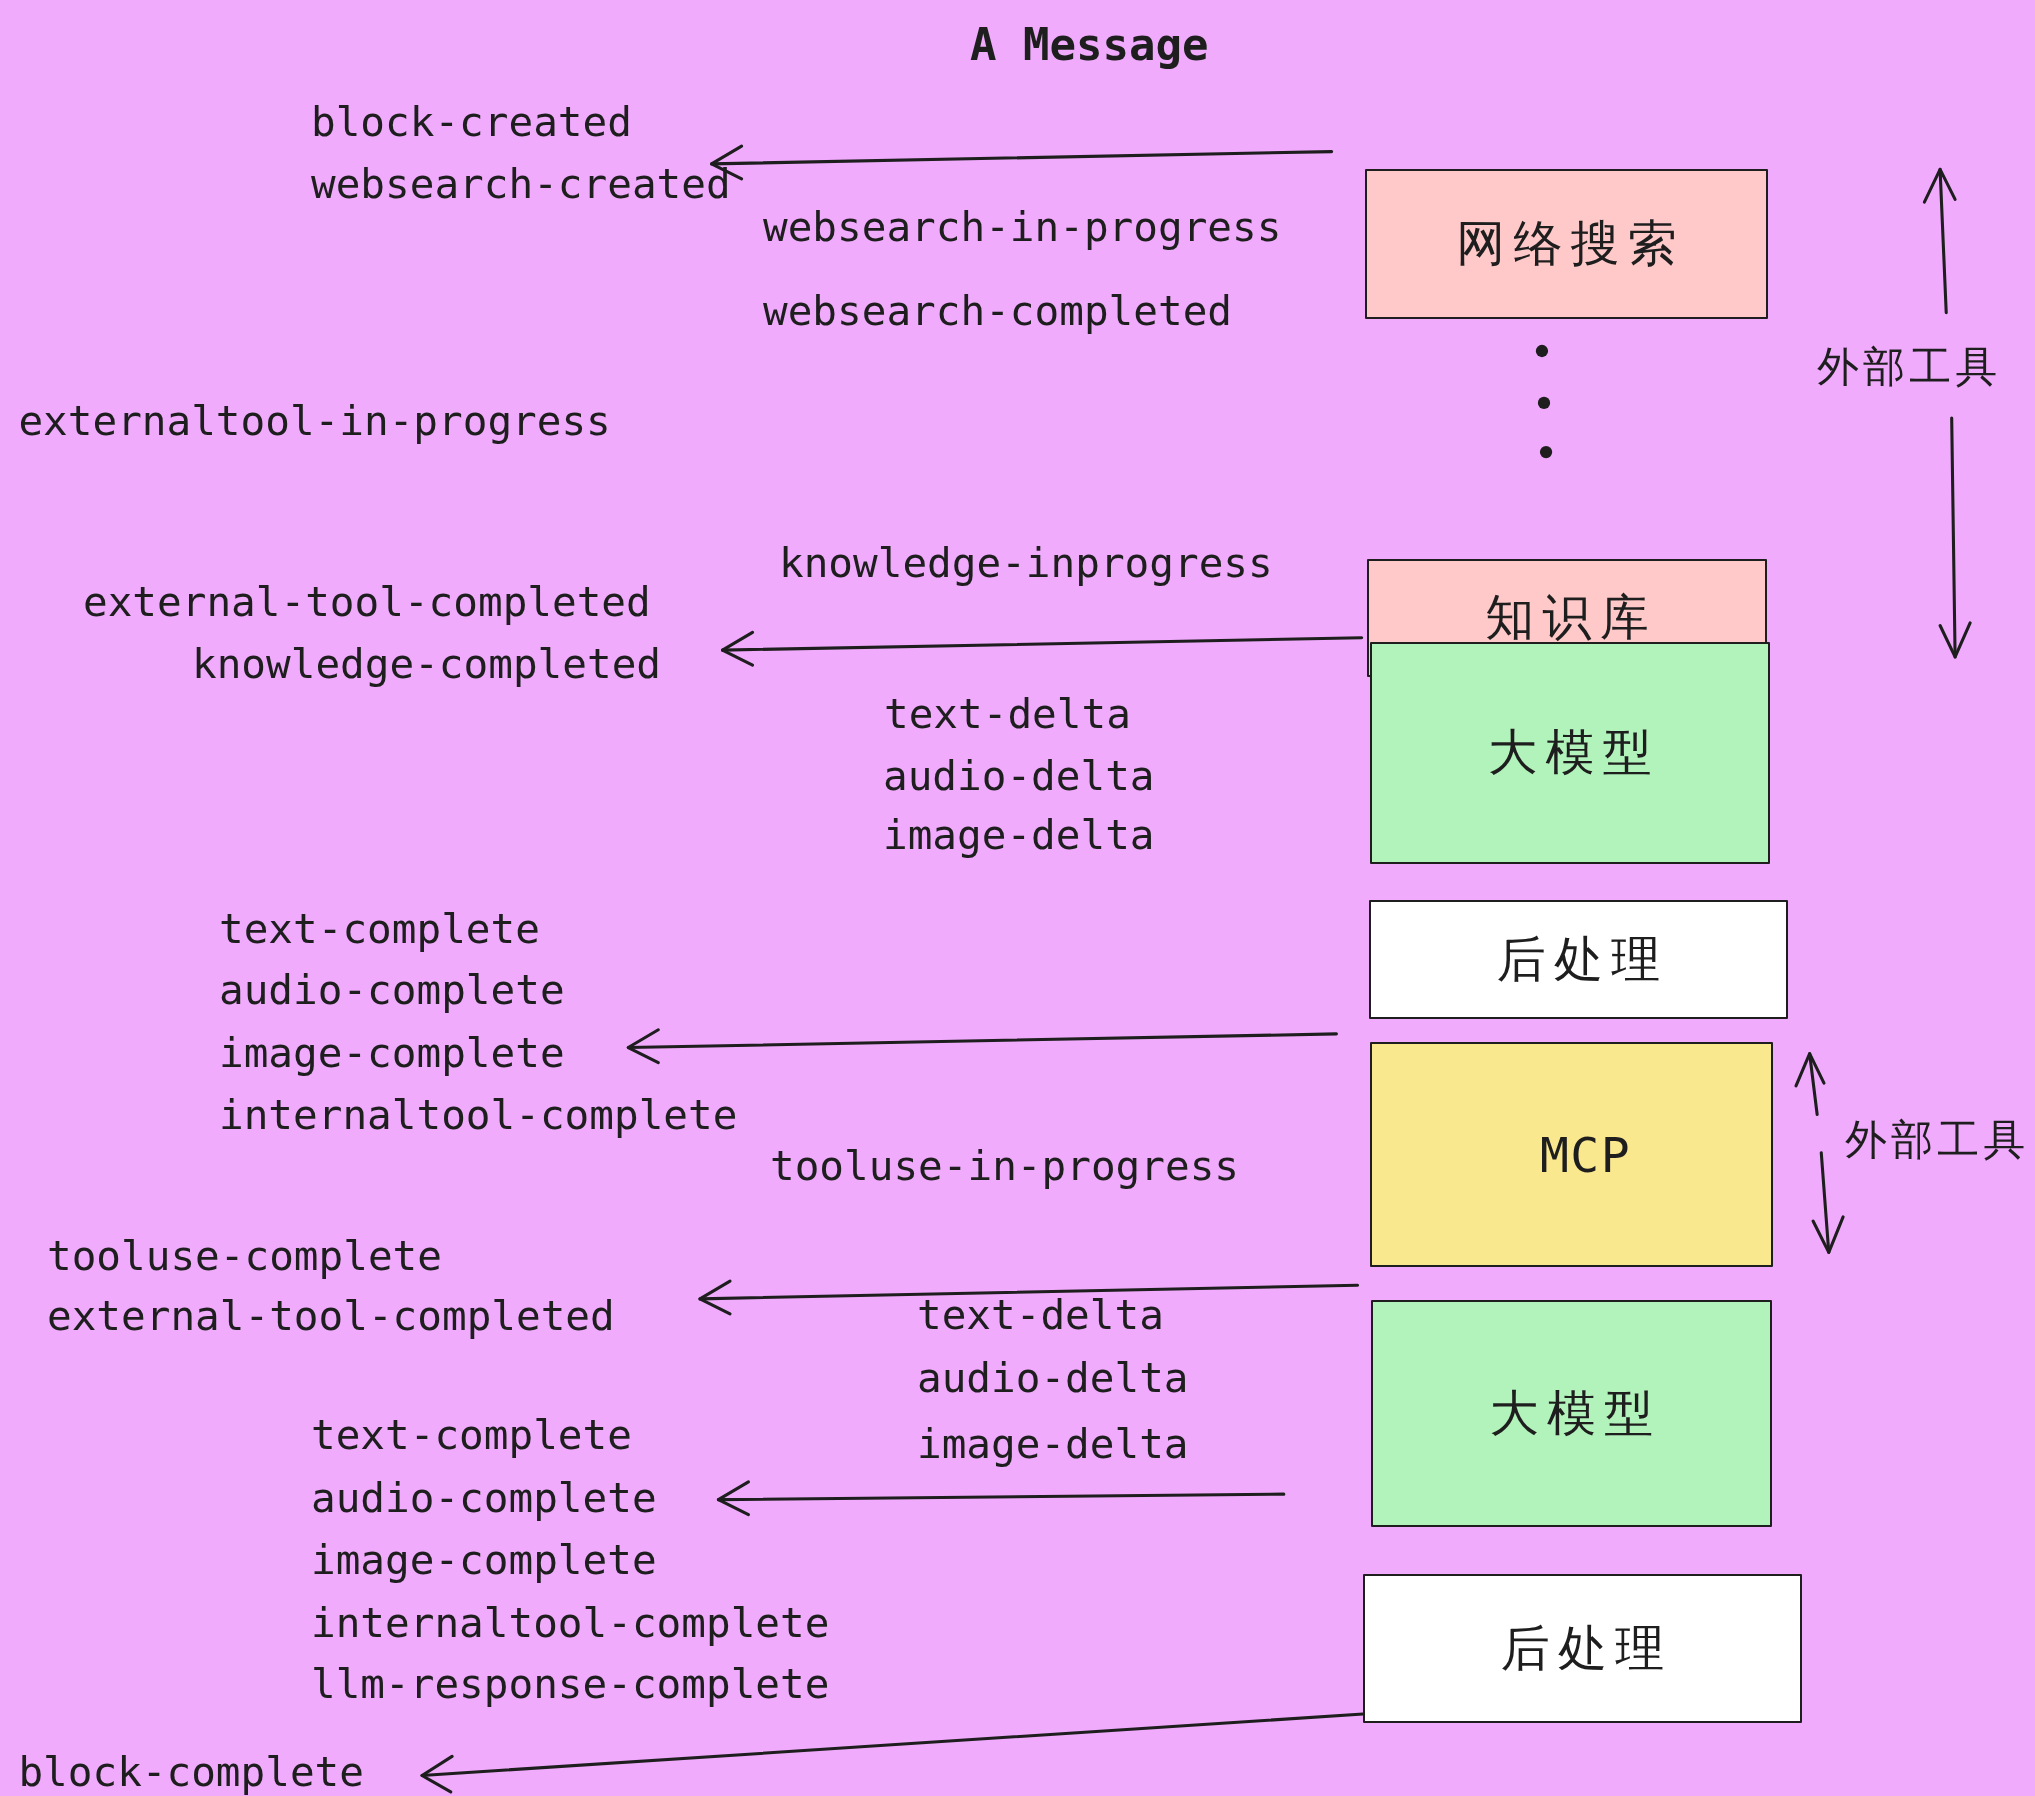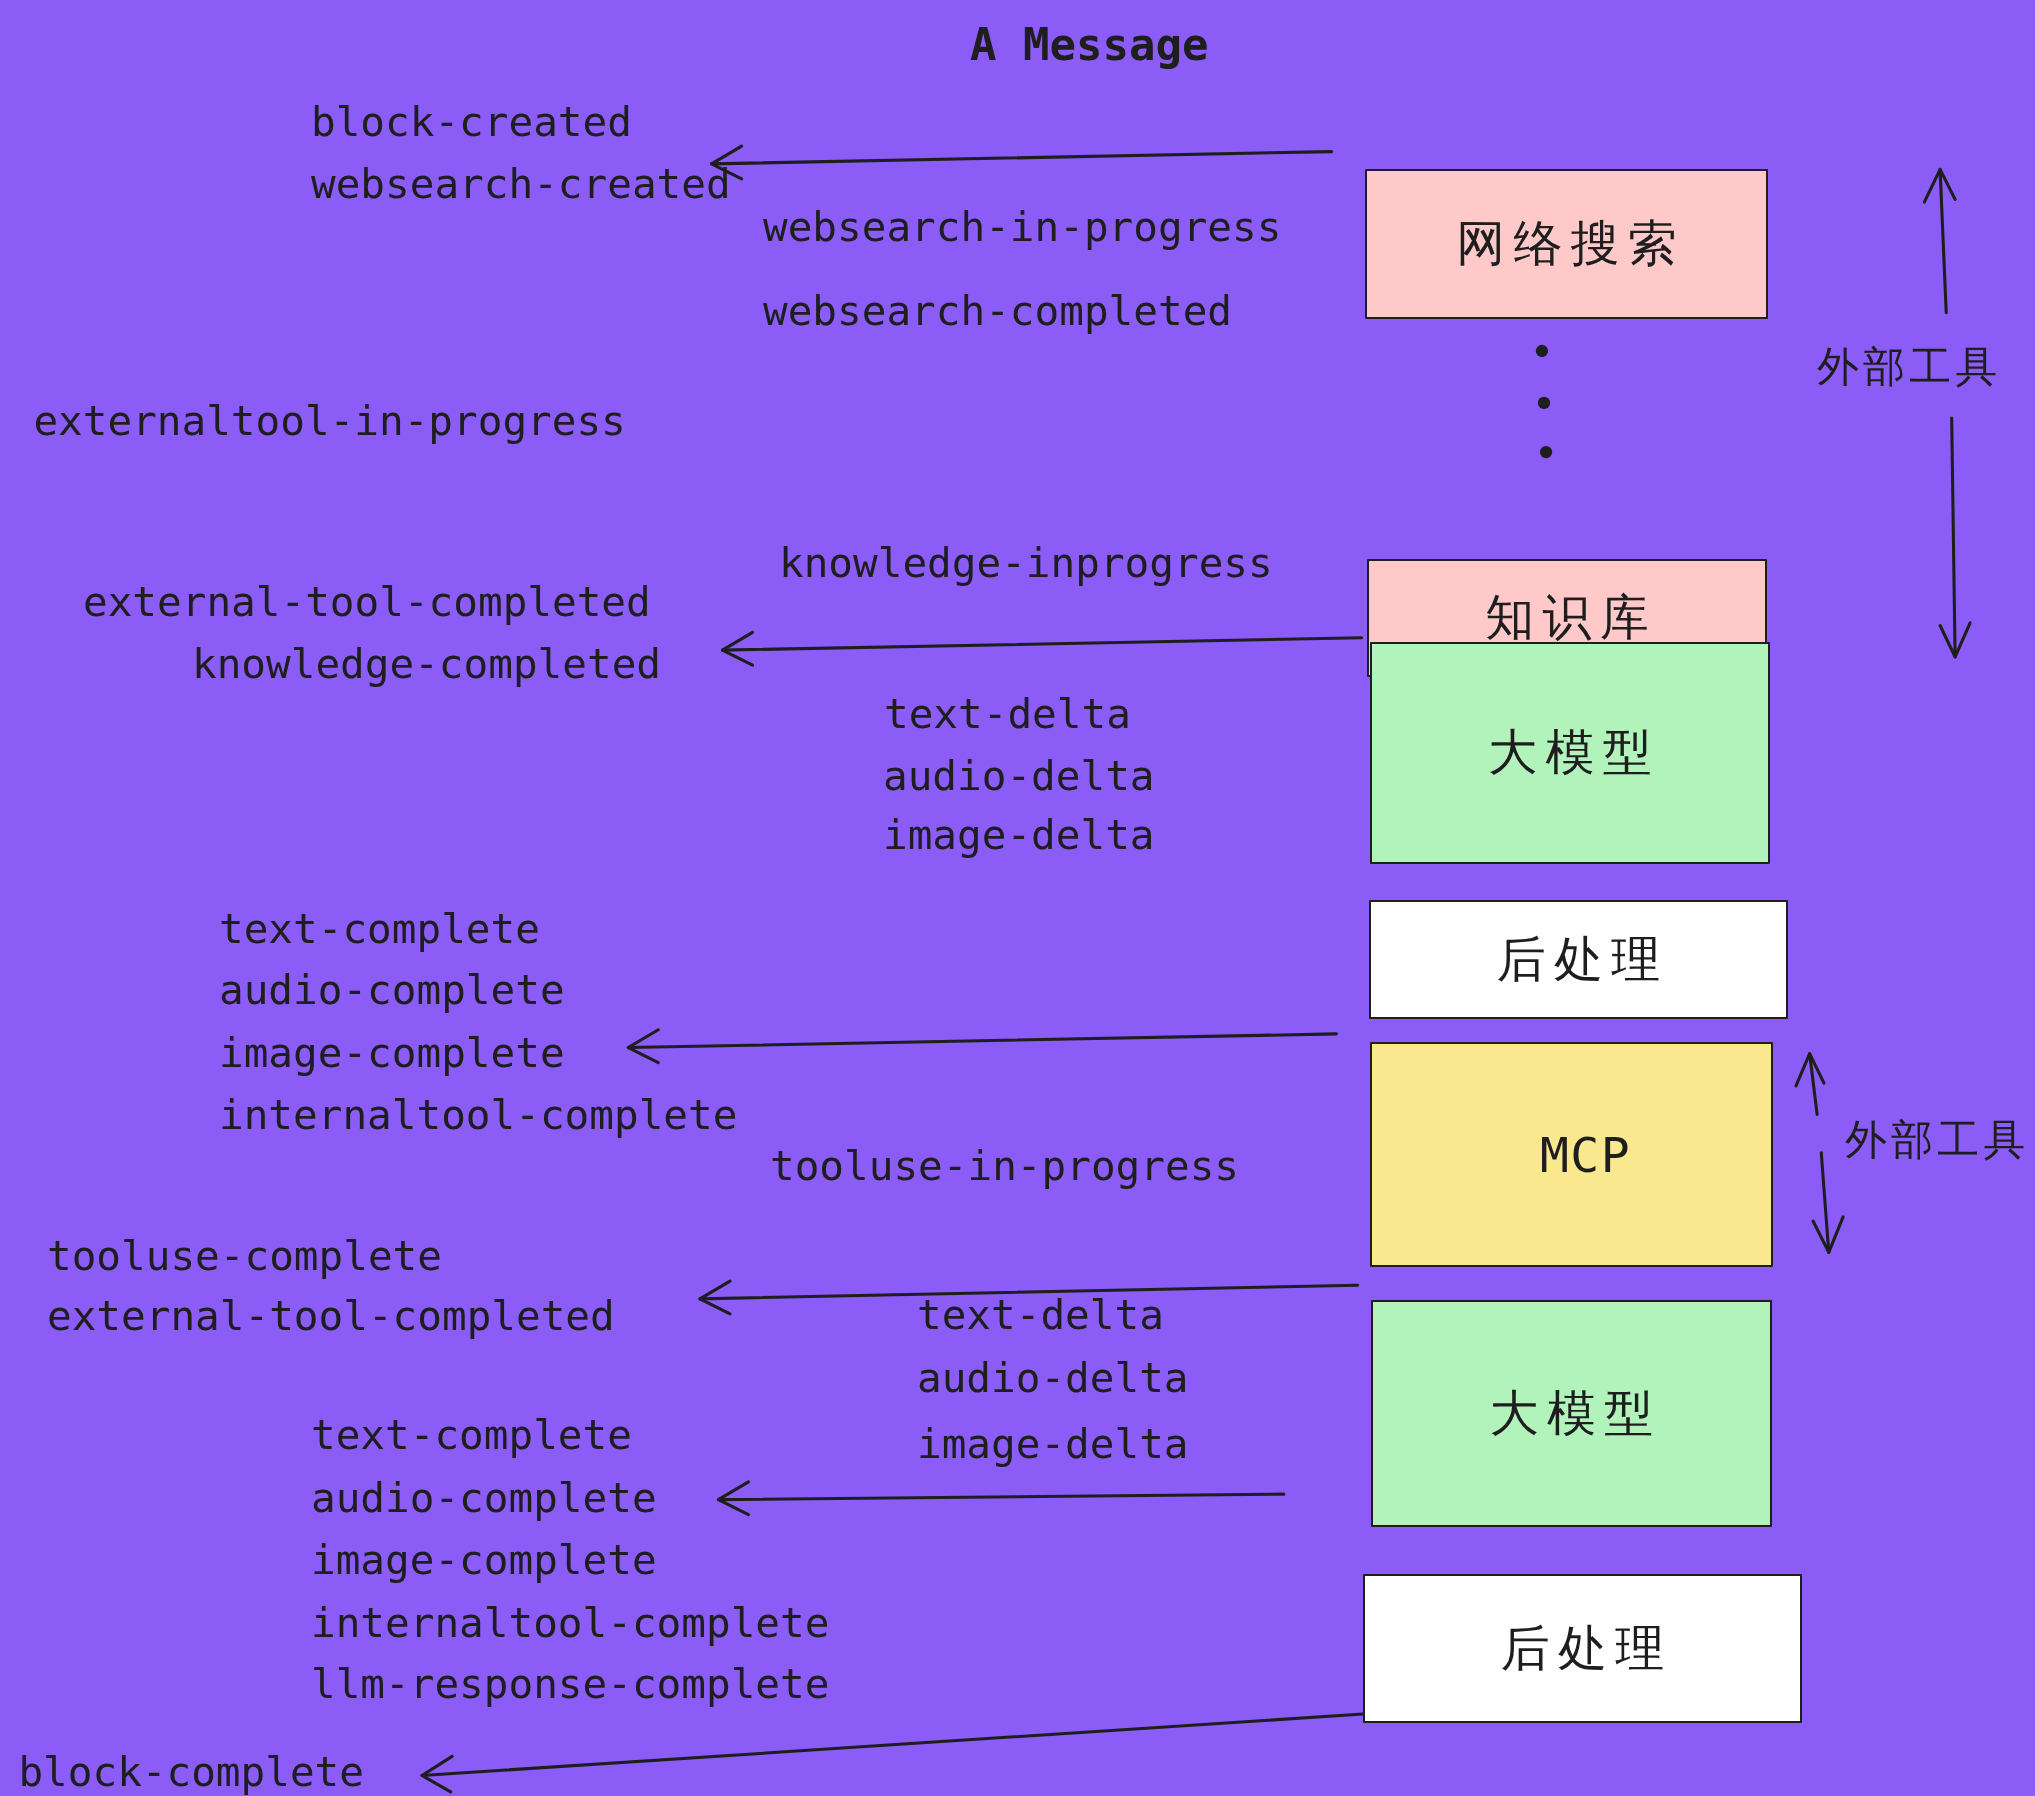--- a/index.html
+++ b/index.html
@@ -1,16 +1,16 @@
 <!DOCTYPE html>
 <html style="font-size:11px"><head>
 <meta charset="utf-8">
 <style>
   html,body{margin:0;padding:0;background:#ffffff;}
-  #canvas{position:relative;width:2035px;height:1796px;background:#8b5cf6;overflow:hidden;
+  #canvas{position:relative;width:2035px;height:1796px;background:#f0abfc;overflow:hidden;
           font-family:"DejaVu Sans Mono", monospace;color:#1e1e1e;}
   .evt{position:absolute;font-size:41px;line-height:42px;white-space:pre;color:#1e1e1e;}
   .title{position:absolute;font-size:44px;font-weight:bold;white-space:pre;color:#1e1e1e;}
   .node{position:absolute;border:2.7px solid #1e1e1e;border-radius:1px;box-sizing:border-box;
         display:flex;align-items:center;justify-content:center;}
   .node .lbl{font-family:"DejaVu Sans", sans-serif;font-size:49px;letter-spacing:8.2px;
              margin-right:-8.2px;color:#1e1e1e;white-space:nowrap;}
   .node .lbl-en{font-family:"DejaVu Sans Mono", monospace;font-size:48px;letter-spacing:1.4px;
                 color:#1e1e1e;white-space:nowrap;}
   .anno{position:absolute;font-family:"DejaVu Sans", sans-serif;font-size:42px;letter-spacing:4.1px;
@@ -23,21 +23,21 @@
 <body>
 
 <div id="canvas">
 
   <div class="title" style="left:970px;top:19px;">A Message</div>
 
   <div class="evt" style="left:311px;top:101px;">block-created</div>
   <div class="evt" style="left:311px;top:163px;">websearch-created</div>
   <div class="evt" style="left:763px;top:290px;">websearch-completed</div>
   <div class="evt" style="left:763px;top:206px;">websearch-in-progress</div>
-  <div class="evt" style="left:18.4px;top:400px;margin-left:15px;">externaltool-in-progress</div>
+  <div class="evt" style="left:18.4px;top:400px;">externaltool-in-progress</div>
   <div class="evt" style="left:767px;top:542px;margin-left:12px;">knowledge-inprogress</div>
   <div class="evt" style="left:83px;top:581px;">external-tool-completed</div>
   <div class="evt" style="left:192px;top:643px;">knowledge-completed</div>
   <div class="evt" style="left:884px;top:693px;">text-delta</div>
   <div class="evt" style="left:883px;top:755px;">audio-delta</div>
   <div class="evt" style="left:883px;top:814px;">image-delta</div>
   <div class="evt" style="left:219px;top:908px;">text-complete</div>
   <div class="evt" style="left:219px;top:969px;">audio-complete</div>
   <div class="evt" style="left:219px;top:1032px;">image-complete</div>
   <div class="evt" style="left:219px;top:1094px;">internaltool-complete</div>

